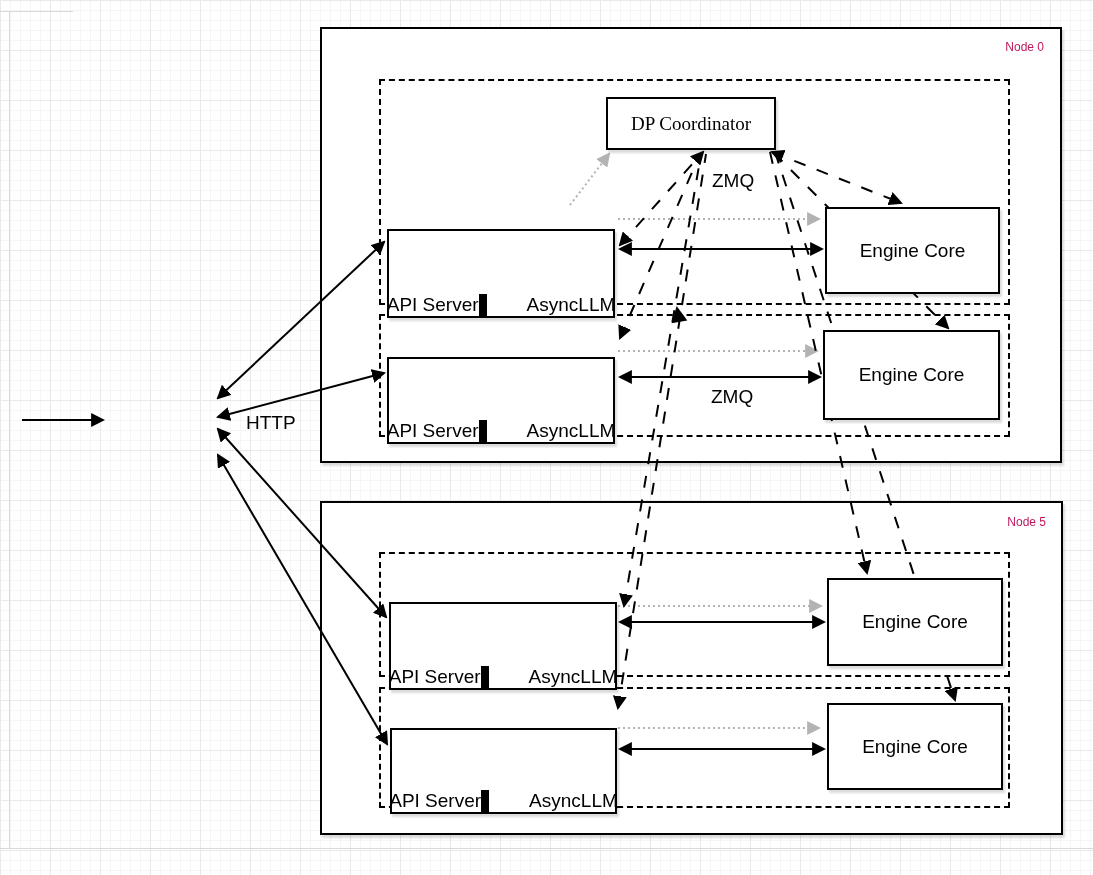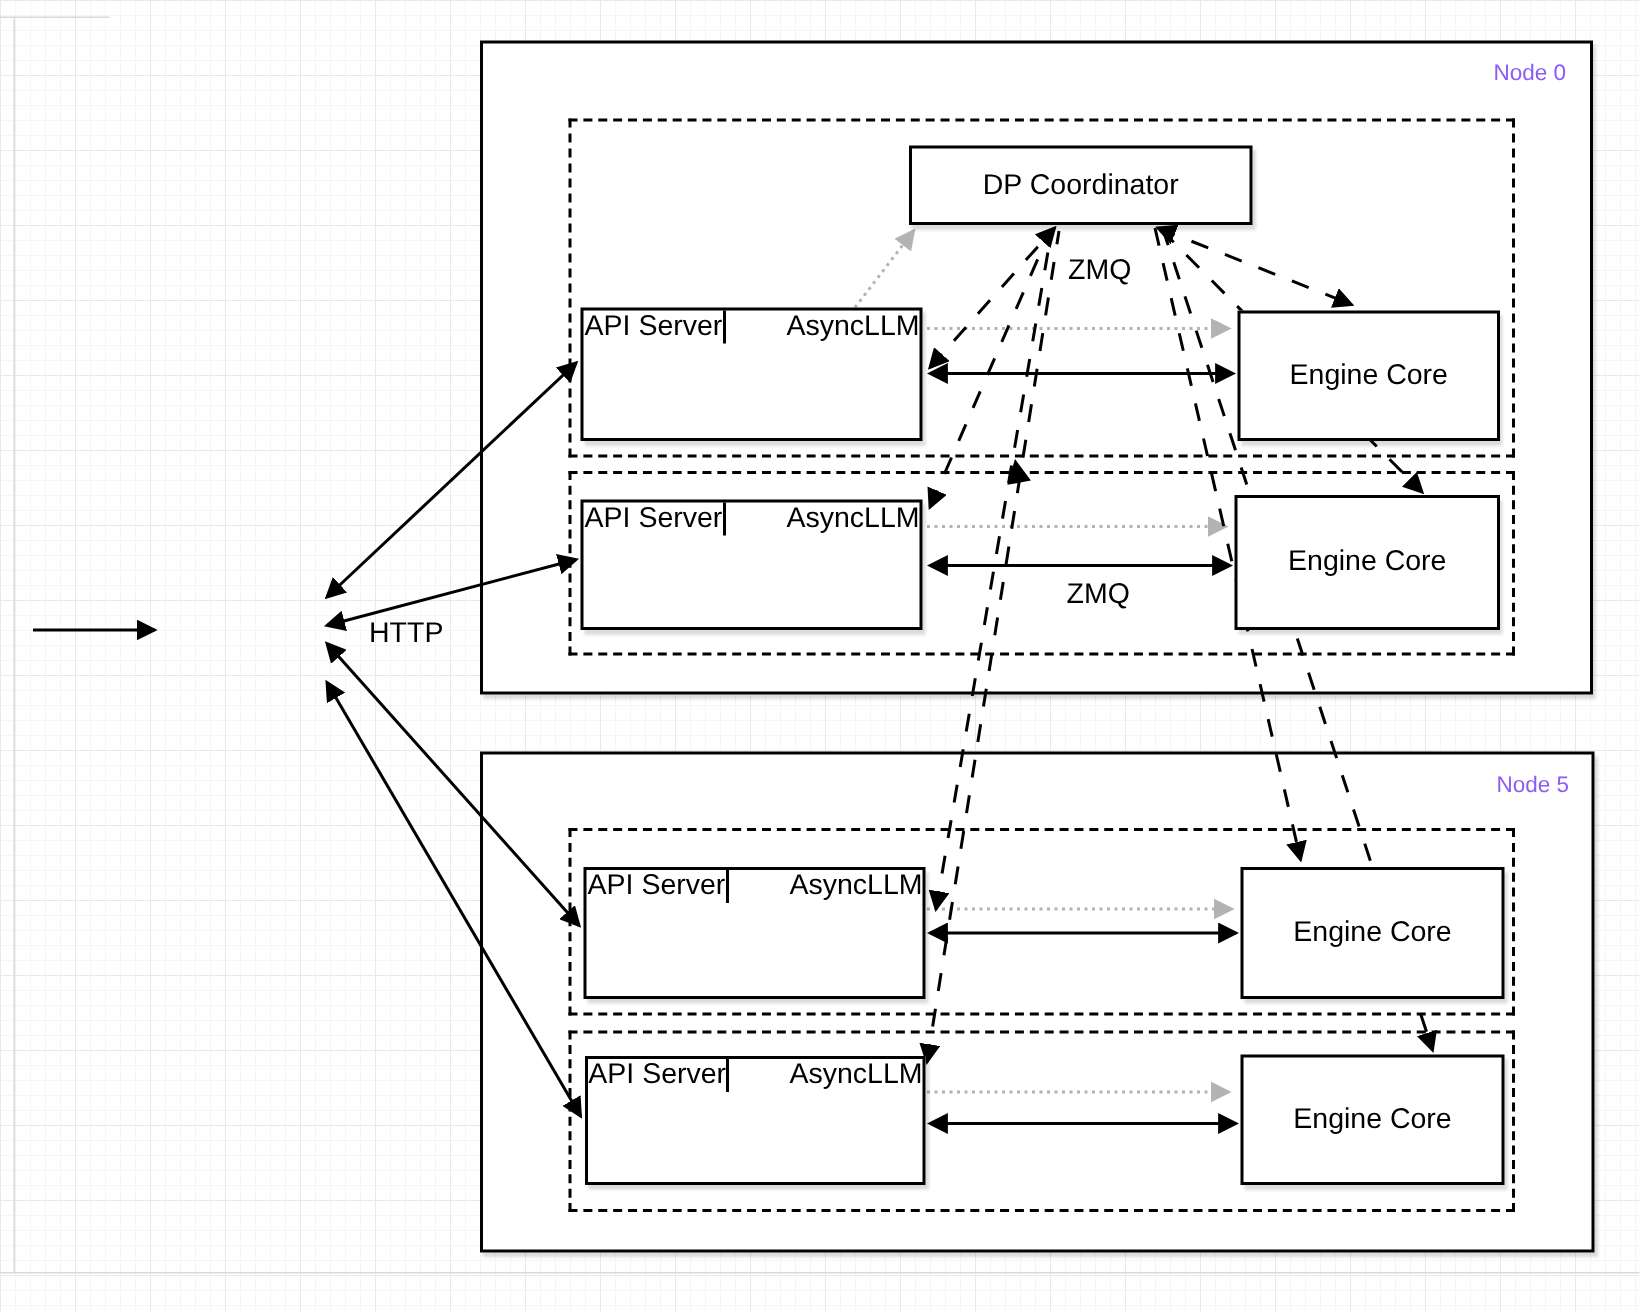--- a/index.html
+++ b/index.html
@@ -17,35 +17,35 @@
       linear-gradient(to right, #f5f5f5 1px, transparent 1px),
       linear-gradient(to bottom, #f5f5f5 1px, transparent 1px);
     background-size:50px 50px,50px 50px,10px 10px,10px 10px;
   }
   .abs{position:absolute;box-sizing:border-box;}
   .nodebox{
     background:#ffffff;border:2px solid #000;
     box-shadow:2px 3px 2px rgba(0,0,0,0.14);
   }
   .node-label{
-    position:absolute;font-size:15px;color:#8b5cf6;white-space:nowrap;
+    position:absolute;font-size:12px;color:#be185d;white-space:nowrap;
   }
   .dashed-group{border:2px dashed #000;background:transparent;}
   .whitebox{
     background:#ffffff;border:2px solid #000;
     box-shadow:2px 3px 2px rgba(0,0,0,0.14);
     display:flex;align-items:center;justify-content:center;
     font-size:19px;color:#000;text-align:center;
   }
-  .splitbox{display:flex;align-items:flex-start;padding:0;}
+  .splitbox{display:flex;align-items:flex-end;padding:0;margin-top:24px;}
   .splitbox .cell{
     display:flex;align-items:center;justify-content:center;
     font-size:19px;color:#000;white-space:nowrap;
   }
-  .splitbox .cell.right{border-left:2px solid #000000;padding-left:40px;}
+  .splitbox .cell.right{border-left:8px solid #000000;padding-left:40px;}
   .edge-label{
     position:absolute;font-size:19px;color:#000;white-space:nowrap;
     background:transparent;
   }
   .pageline{position:absolute;background:#d9d9d9;}
   svg.wires{position:absolute;left:0;top:0;pointer-events:none;}
 </style>
 </head>
 <body>
 
@@ -107,21 +107,21 @@
       <path d="M618,708 L706,154" marker-start="url(#ahb)"></path>
       <path d="M772,152 L901,203" marker-start="url(#ahb)" marker-end="url(#ahb)"></path>
       <path d="M774,153 L948,328" marker-end="url(#ahb)"></path>
       <path d="M770,152 L867,573" marker-end="url(#ahb)"></path>
       <path d="M775,152 L955,700" marker-end="url(#ahb)"></path>
     </g>
 
     <polygon points="677,306 669,322 685,322" fill="#000" transform="rotate(-10 677 308)"></polygon>
   </svg>
 
-  <div class="abs whitebox" style="left:606px;top:97px;width:229px;height:53px;">
+  <div class="abs whitebox" style="left:606px;top:97px;width:170px;height:53px;font-family:Liberation Serif, serif;">
     <span>DP Coordinator</span>
   </div>
 
   <div class="abs whitebox splitbox" style="left:387px;top:205px;width:228px;height:89px;">
     <div class="cell" style="width:122px;">
         <span>API Server</span>
       </div>
     <div class="cell right" style="flex:1;">
         <span>AsyncLLM</span>
       </div>

